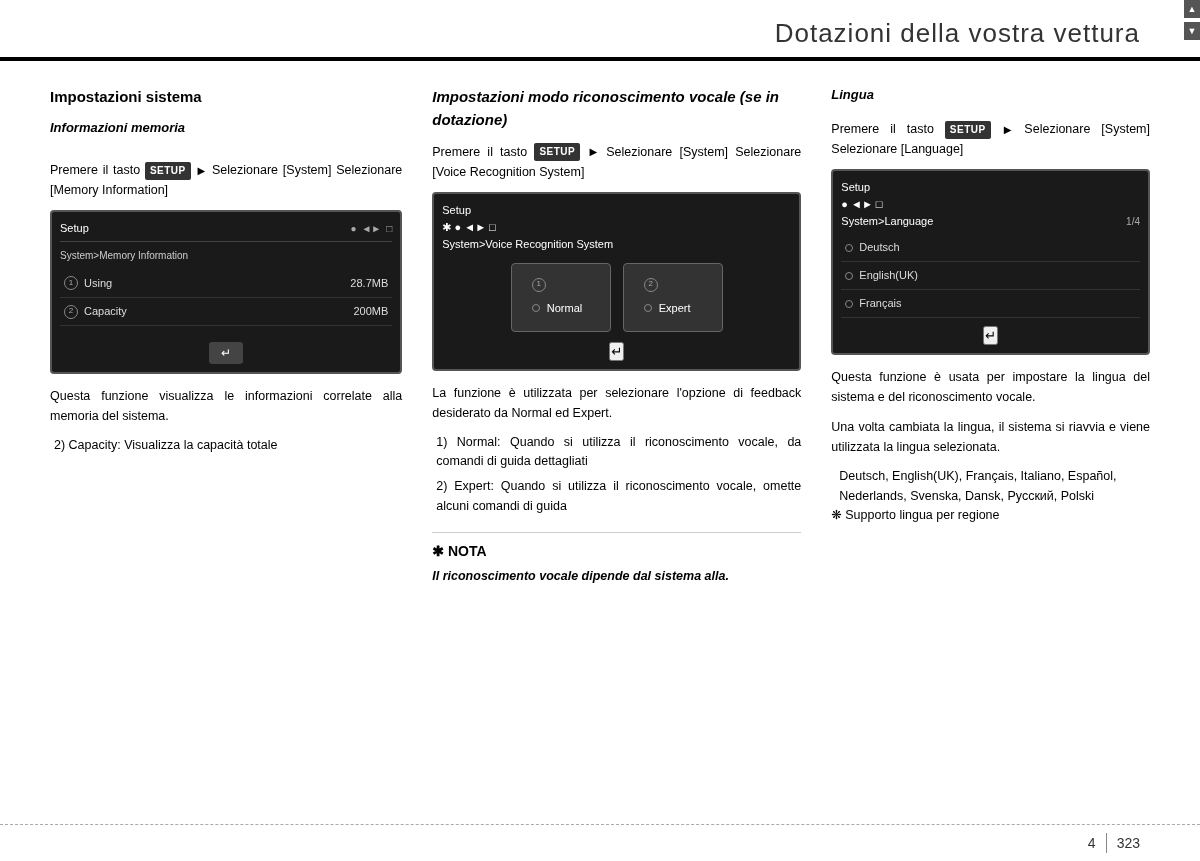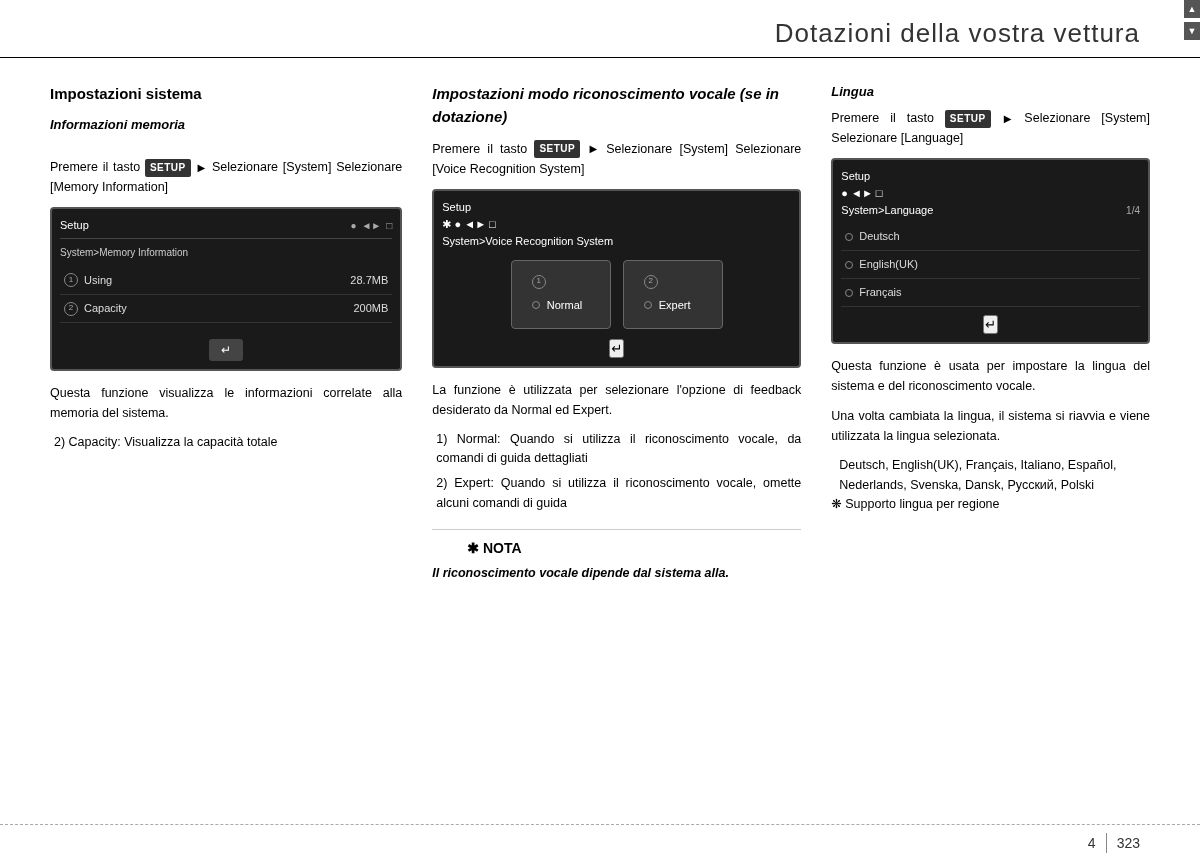--- a/index.html
+++ b/index.html
@@ -9,21 +9,21 @@
       color: #000;
       width: 1200px;
       min-height: 861px;
       position: relative;
     }
 
     
     .page-header {
       text-align: right;
       padding: 18px 60px 8px 60px;
-      border-bottom: 1px solid #000000;
+      border-bottom: 4px solid #000000;
       margin-bottom: 0;
     }
     .page-header h1 {
       font-size: 26px;
       font-weight: normal;
       color: #333;
       letter-spacing: 1px;
     }
 
     
@@ -268,21 +268,20 @@
     
     .nota-section {
       margin-top: 16px;
       border-top: 1px solid #ccc;
       padding-top: 8px;
     }
     .nota-title {
       font-size: 14px;
       font-weight: bold;
       margin-bottom: 4px;
-      margin-left: 35px;
     }
     .nota-text {
       font-size: 12.5px;
       font-weight: bold;
       font-style: italic;
       text-align: justify;
     }
 
     
     .page-footer {
@@ -308,21 +307,21 @@
       height: 20px;
       background: #888;
       margin: 0 6px;
     }
 
     
     .lingua-heading {
       font-style: italic;
       font-weight: bold;
       font-size: 13px;
-      margin-bottom: 6px;
+      margin-bottom: 14px;
     }
 
     .support-note {
       font-size: 12.5px;
       margin-top: 10px;
     }
   </style>
 </head>
 <body>
 

